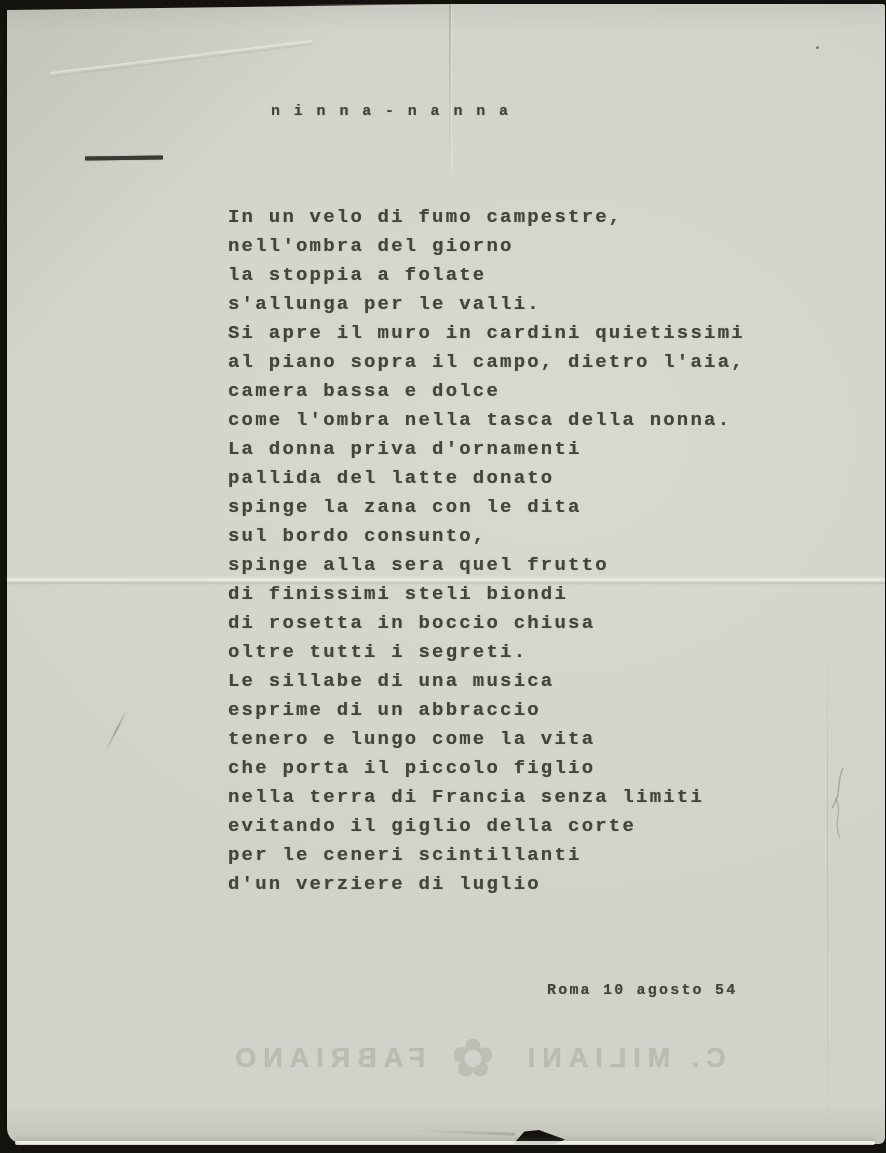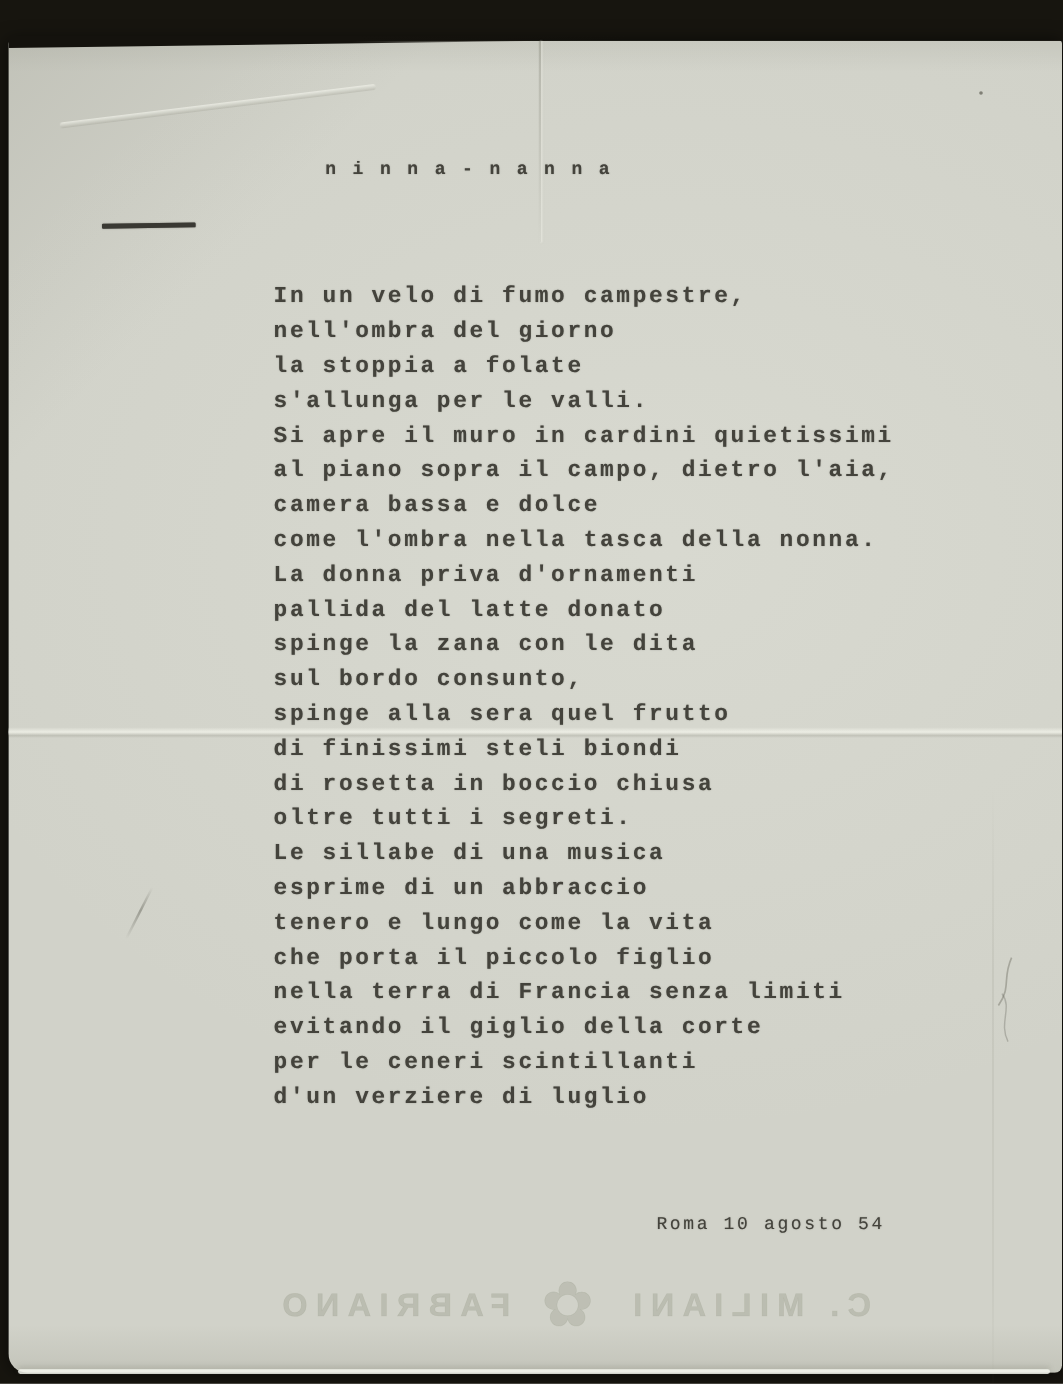--- a/index.html
+++ b/index.html
@@ -8,21 +8,21 @@
     --background:#17150f;
     --watermark:#9aa08c;
   }
   *{margin:0;padding:0;box-sizing:border-box;}
   html,body{width:886px;height:1153px;overflow:hidden;}
   body{
     background:var(--background);
     font-family:"Liberation Mono","DejaVu Sans Mono",monospace;
     position:relative;
   }
-  .scene{position:absolute;inset:0;background:var(--background);margin-top:30px;}
+  .scene{position:absolute;inset:0;background:var(--background);}
   .paper{
     position:absolute;left:7px;top:4px;right:1px;bottom:9px;
     background:
       radial-gradient(ellipse 900px 700px at 62% 38%, rgba(222,223,214,.55), rgba(222,223,214,0) 70%),
       linear-gradient(135deg, rgba(140,140,128,.22) 0%, rgba(140,140,128,0) 18%),
       linear-gradient(to bottom, rgba(150,150,138,.18) 0, rgba(150,150,138,0) 26px),
       linear-gradient(to top, rgba(140,140,126,.20) 0, rgba(140,140,126,0) 40px),
       var(--paper);
     border-radius:3px 2px 6px 16px;
     box-shadow:0 0 14px rgba(0,0,0,.55);
@@ -71,21 +71,21 @@
     box-shadow:0 0 1px rgba(58,57,51,.7);
   }
   .poem{
     position:absolute;left:221px;top:199px;width:480px;
     font-size:19px;font-weight:700;letter-spacing:2.2px;line-height:29px;
     color:var(--ink);text-shadow:0 0 1px rgba(68,67,60,.5);
     white-space:pre;
   }
   .dateline{
     position:absolute;left:540px;top:978px;
-    font-size:15px;font-weight:400;letter-spacing:2.2px;
+    font-size:15px;font-weight:700;letter-spacing:2.2px;
     color:var(--ink);text-shadow:0 0 1px rgba(68,67,60,.5);
     white-space:pre;
   }
   
   .watermark{
     position:absolute;left:150px;top:1024px;width:640px;height:60px;
     transform:scaleX(-1);
     display:flex;align-items:center;justify-content:center;gap:26px;
     font-family:"Liberation Sans","DejaVu Sans",sans-serif;
     font-weight:700;font-size:27px;letter-spacing:7px;

